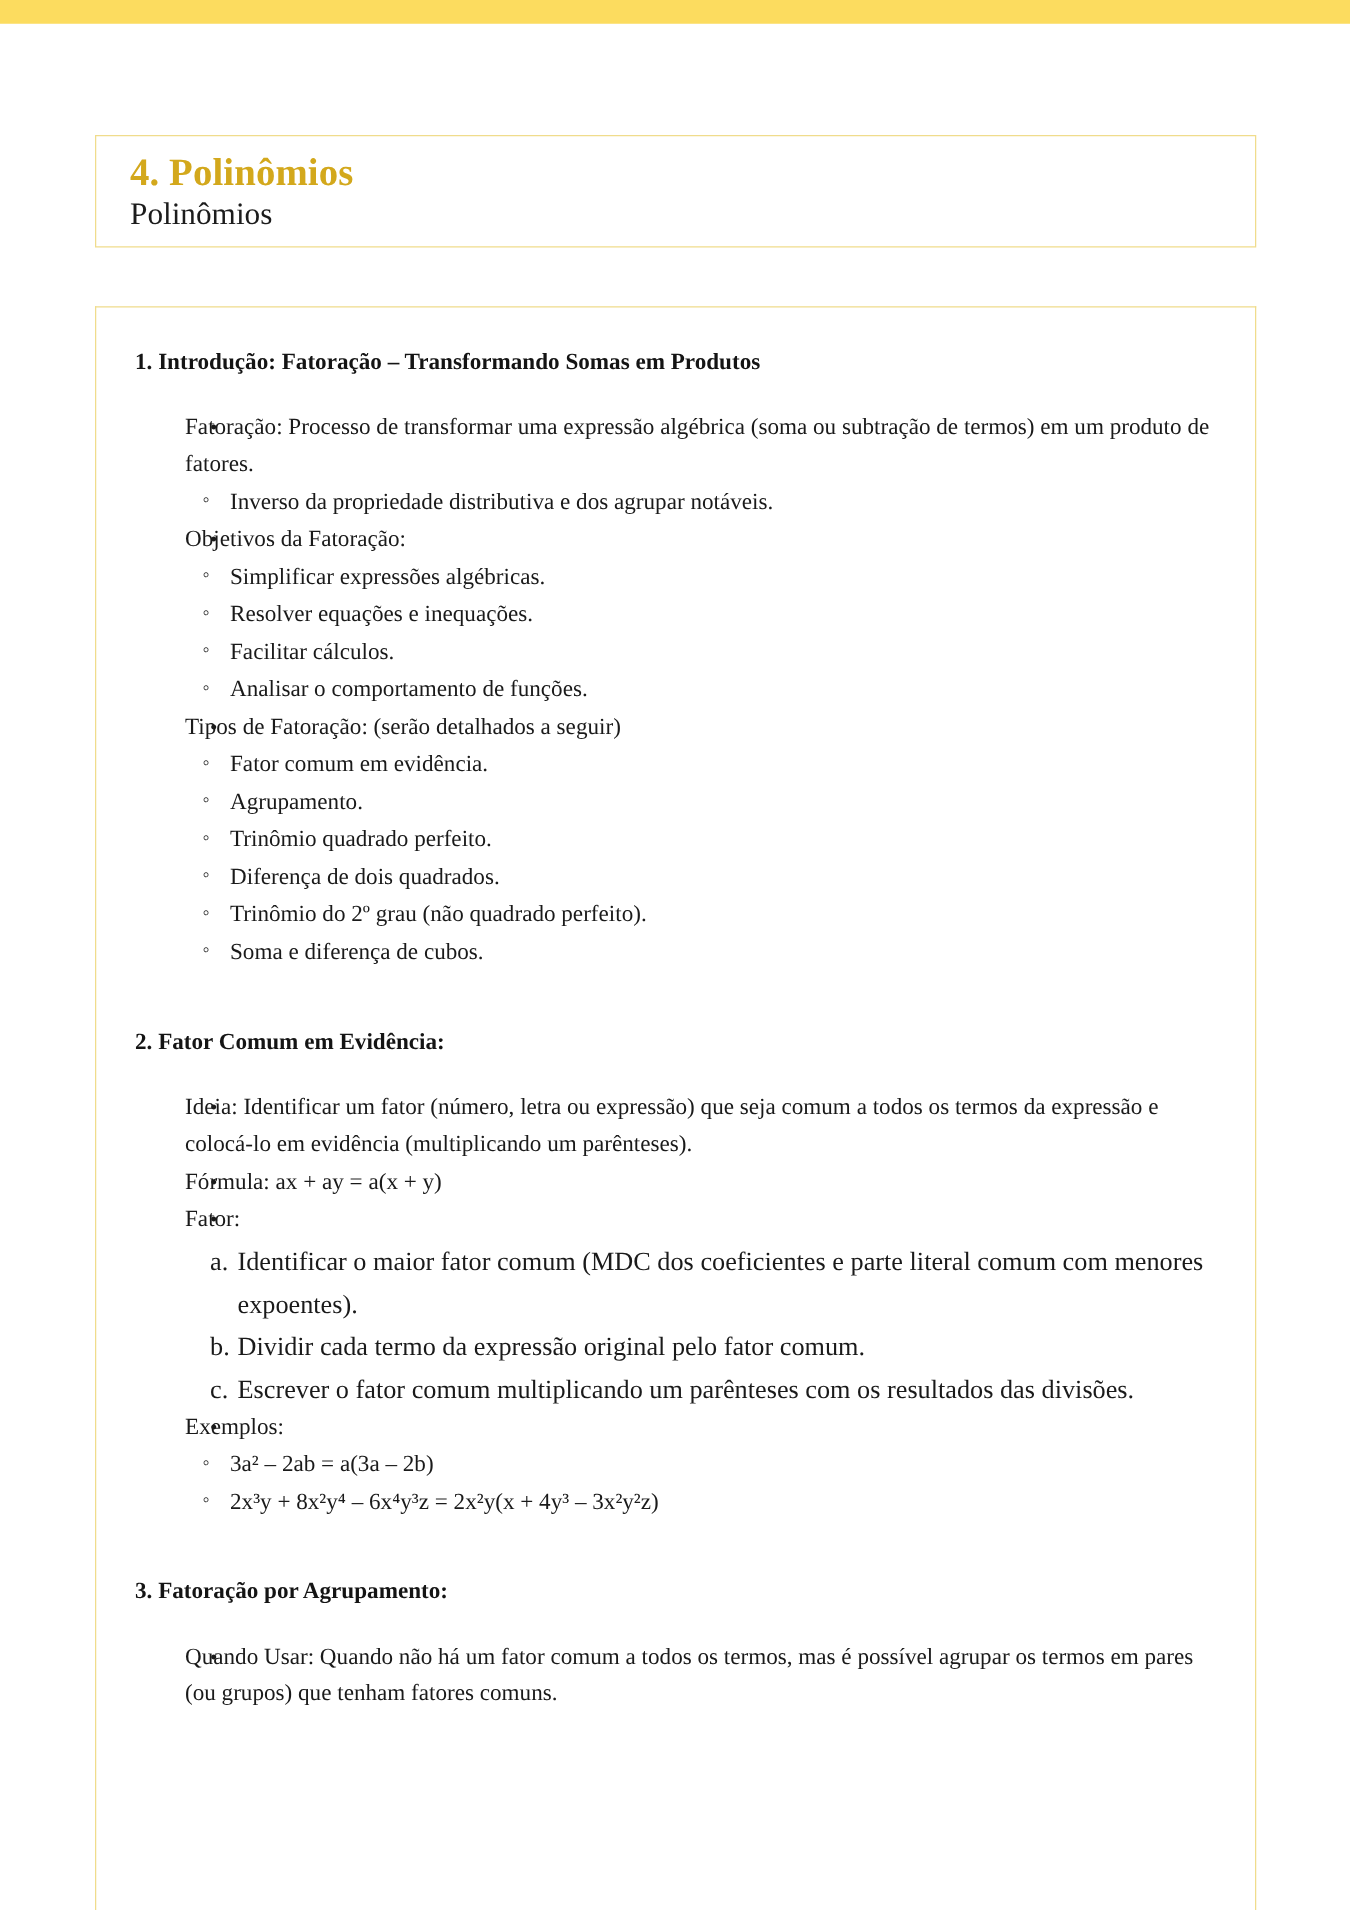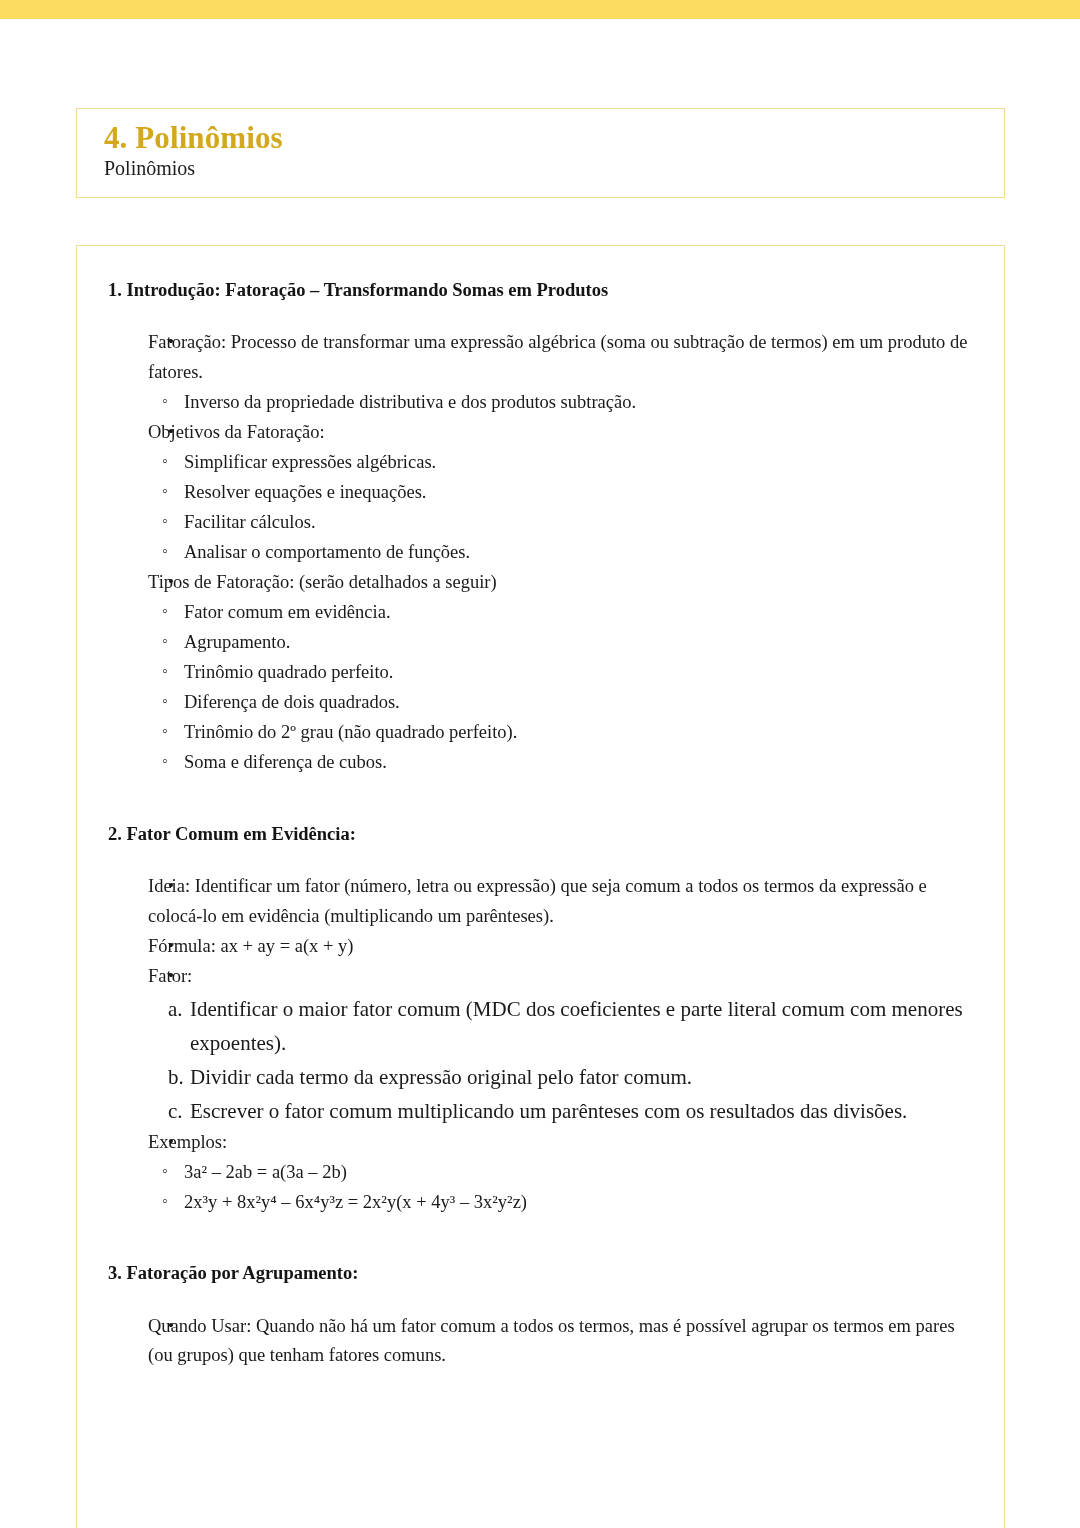--- a/index.html
+++ b/index.html
@@ -42,21 +42,21 @@
   .doc-title {
     font-size: 31px;
     font-weight: bold;
     color: #d3a81c;
     line-height: 1.08;
     letter-spacing: 0.1px;
     margin: 0;
     white-space: nowrap;
   }
   .doc-subtitle {
-    font-size: 20px;
+    font-size: 25px;
     font-weight: normal;
     color: #1c1c1c;
     line-height: 1.25;
     margin: 2px 0 0 0;
     white-space: nowrap;
   }
 
   
   .content-card {
     position: absolute;
@@ -168,21 +168,21 @@
   </div>
 </div>
 
 <div class="content-card">
   <div class="content-inner" id="content-root">
       <div class="section-heading">1. Introdução: Fatoração – Transformando Somas em Produtos</div>
       <ul class="lvl1">
         <li>
           <span class="li-text">Fatoração: Processo de transformar uma expressão algébrica (soma ou subtração de termos) em um produto de fatores.</span>
           <ul class="lvl2">
-            <li>Inverso da propriedade distributiva e dos produtos subtração.</li>
+            <li>Inverso da propriedade distributiva e dos agrupar notáveis.</li>
           </ul>
         </li>
         <li>
           <span class="li-text">Objetivos da Fatoração:</span>
           <ul class="lvl2">
             <li>Simplificar expressões algébricas.</li>
             <li>Resolver equações e inequações.</li>
             <li>Facilitar cálculos.</li>
             <li>Analisar o comportamento de funções.</li>
           </ul>

